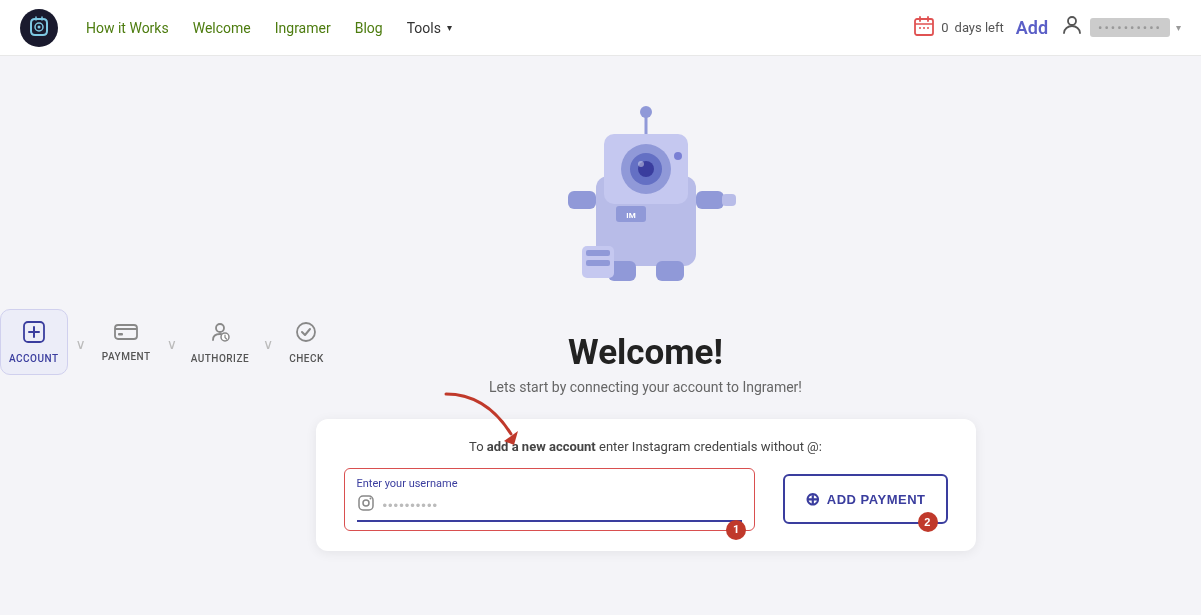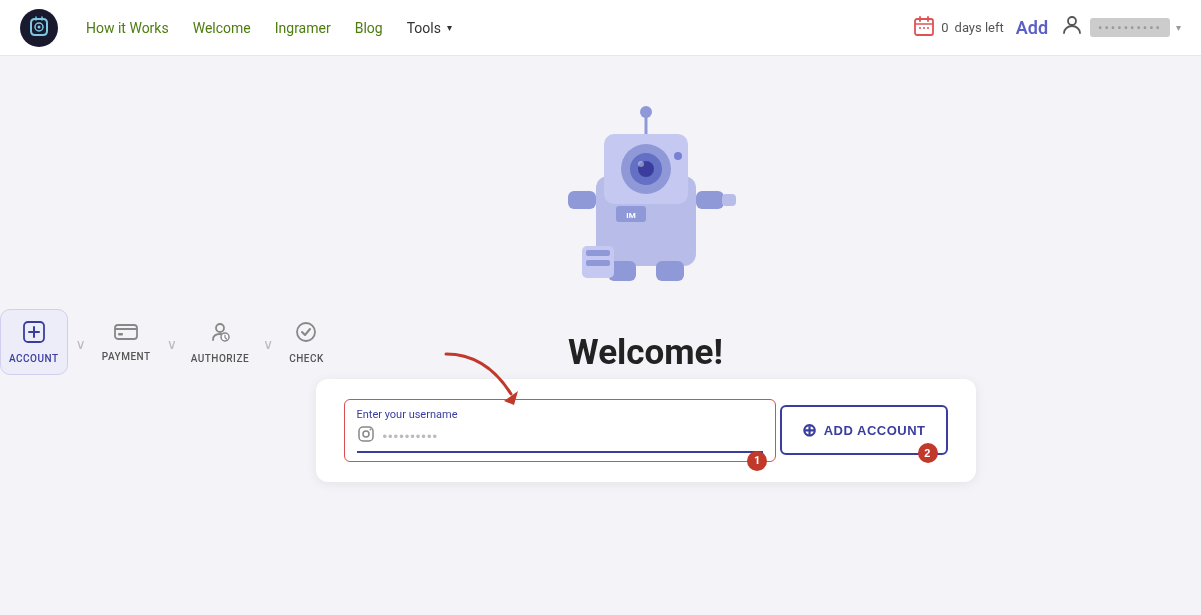--- a/index.html
+++ b/index.html
@@ -177,21 +177,21 @@
     .form-instruction {
       font-size: 13px;
       color: #444;
       margin-bottom: 14px;
       text-align: center;
     }
     .form-instruction strong { font-weight: 700; }
     .form-row {
       display: flex;
       align-items: center;
-      gap: 4px;
+      gap: 28px;
     }
     .input-wrapper {
       flex: 1;
       border: 1.5px solid #d94f4f;
       border-radius: 6px;
       padding: 8px 12px;
       display: flex;
       flex-direction: column;
       position: relative;
     }
@@ -412,50 +412,54 @@
         <rect x="60" y="184" width="24" height="6" rx="2" fill="#9099d8"></rect>
 
         <circle cx="152" cy="80" r="4" fill="#7a80d4"></circle>
 
         <rect x="90" y="130" width="30" height="16" rx="3" fill="#9099d8"></rect>
         <text x="105" y="142" font-size="8" fill="white" text-anchor="middle" font-weight="bold">IM</text>
       </svg>
     </div>
 
     <h1 class="welcome-title">Welcome!</h1>
+    <p class="welcome-subtitle">Lets start by connecting your account to Ingramer!</p>
 
     <div style="position:relative; width:100%; max-width:660px;">
 
       <svg style="position:absolute; left:120px; top:-30px; z-index:5;" width="100" height="60" viewBox="0 0 100 60">
         <path d="M10 5 Q50 5 75 45" stroke="#c0392b" stroke-width="3" fill="none" stroke-linecap="round"></path>
         <polygon points="68,52 82,42 78,56" fill="#c0392b"></polygon>
       </svg>
     </div>
 
     <div class="form-card">
+      <p class="form-instruction">
+        <span>To</span>&nbsp;<strong>add a new account</strong>&nbsp;<span>enter Instagram credentials without @:</span>
+      </p>
       <div class="form-row">
 
         <div class="input-wrapper" style="position:relative;">
           <span class="input-label">Enter your username</span>
           <div class="input-inner">
             <span class="ig-icon">
               <svg width="18" height="18" viewBox="0 0 18 18" fill="none">
                 <rect x="2" y="2" width="14" height="14" rx="4" fill="none" stroke="#888" stroke-width="1.5"></rect>
                 <circle cx="9" cy="9" r="3" fill="none" stroke="#888" stroke-width="1.5"></circle>
                 <circle cx="13.5" cy="4.5" r="1" fill="#888"></circle>
               </svg>
             </span>
             <input class="username-input" type="text" value="••••••••••" placeholder="••••••••••" style="">
           </div>
           <div class="input-underline"></div>
           <div class="step-badge">1</div>
         </div>
 
         <button class="add-account-btn" style="position:relative;">
           <span class="plus-circle">⊕</span>
-          <span>ADD ACCOUNT</span>
+          <span>ADD PAYMENT</span>
           <div class="btn-badge">2</div>
         </button>
       </div>
     </div>
 
   </main>
 </div>
 
 </body></html>

